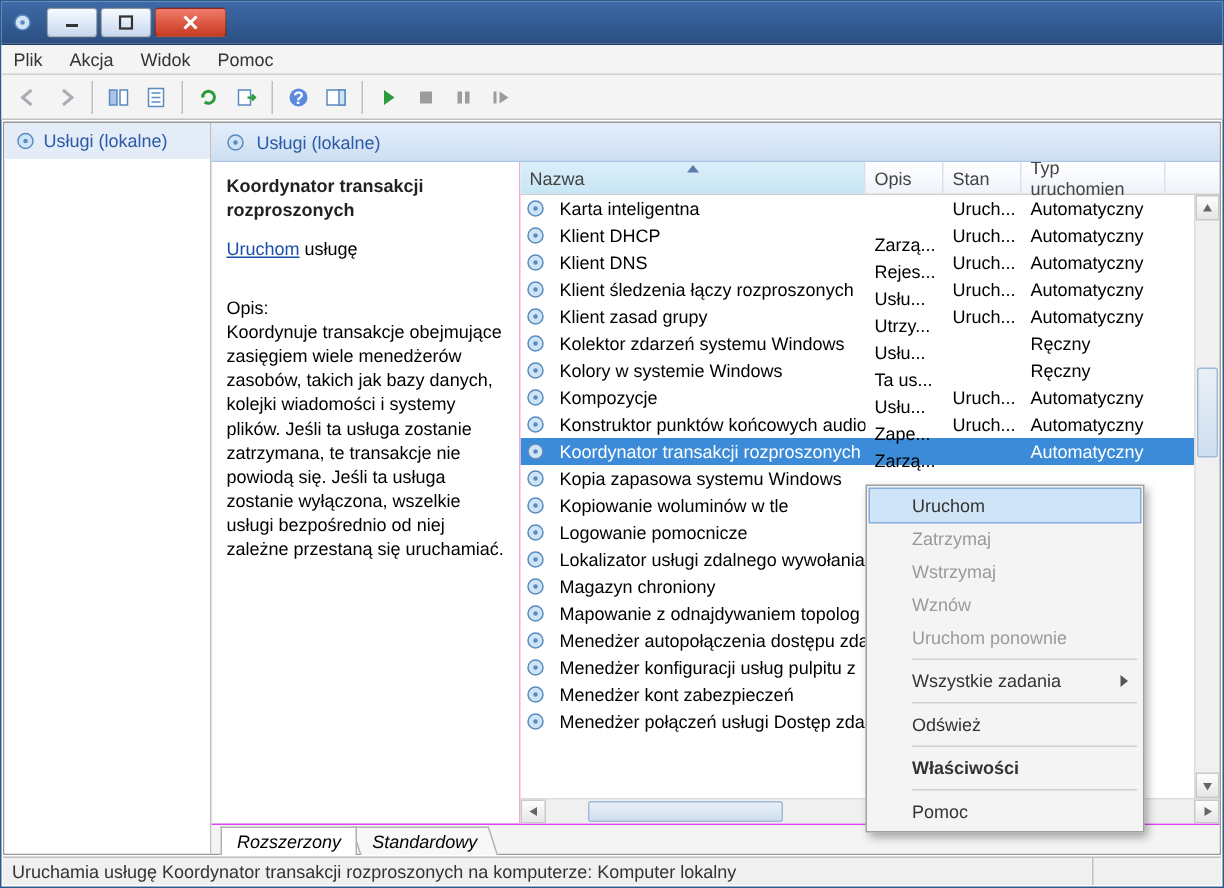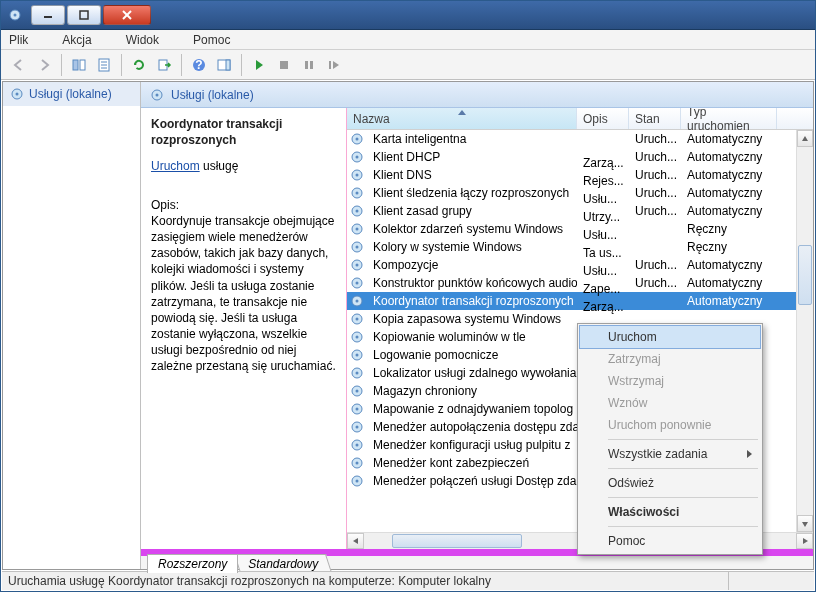--- a/index.html
+++ b/index.html
@@ -20,21 +20,21 @@
   .titlebar-title { flex: 1; font-size: 13px; }
   .winbtns { display:flex; gap:0; }
   .winbtn { width:34px; height:20px; margin-left:2px; border-radius:3px; display:flex; align-items:center; justify-content:center; border:1px solid rgba(0,0,0,0.3); }
   .winbtn.min { background: linear-gradient(#f8fbff,#c7d8ef); }
   .winbtn.max { background: linear-gradient(#f8fbff,#c7d8ef); }
   .winbtn.close { width:48px; background: linear-gradient(#f17a6a,#c83a22); }
   .winbtn svg { stroke:#333; }
   .winbtn.close svg { stroke:#fff; }
 
   
-  .menubar { height:20px; display:flex; align-items:center; padding:0 6px; gap:30px; border-bottom:1px solid #d0d0d0; background:#f4f4f4; }
+  .menubar { height:20px; display:flex; align-items:center; padding:0 6px; gap:14px; border-bottom:1px solid #d0d0d0; background:#f4f4f4; }
   .menuitem { color:#333; padding:1px 2px; }
 
   
   .toolbar { height:30px; display:flex; align-items:center; padding:2px 6px; gap:1px; border-bottom:1px solid #c0c0c0; background:#f4f4f4; }
   .tbtn { width:24px; height:24px; display:flex; align-items:center; justify-content:center; border:1px solid transparent; border-radius:2px; }
   .tbtn.disabled { opacity:0.45; }
   .tsep { width:1px; height:22px; background:#c0c0c0; margin:0 4px; }
 
   
   .body { position:absolute; top:80px; left:1px; right:1px; bottom:21px; display:flex; background:#fff; border:1px solid #999; }
@@ -78,21 +78,21 @@
   .vscroll { position:absolute; right:0; top:0; bottom:0; width:17px; background:#f0f0f0; border-left:1px solid #ddd; display:flex; flex-direction:column; }
   .vscroll .arrow { height:17px; background:linear-gradient(#fdfdfd,#e6e6e6); border:1px solid #c9c9c9; display:flex;align-items:center;justify-content:center; }
   .vscroll .track { flex:1; position:relative; }
   .vscroll .thumb { position:absolute; left:1px; right:1px; top:98px; height:60px; background:linear-gradient(#e9eff6,#cfdff0); border:1px solid #9fbad8; border-radius:2px; }
 
   .hscroll { height:17px; background:#f0f0f0; border-top:1px solid #ddd; display:flex; }
   .hscroll .arrow { width:17px; background:linear-gradient(#fdfdfd,#e6e6e6); border:1px solid #c9c9c9; display:flex;align-items:center;justify-content:center; }
   .hscroll .track { flex:1; position:relative; }
   .hscroll .thumb { position:absolute; top:1px; bottom:1px; left:28px; width:130px; background:linear-gradient(#e9eff6,#cfdff0); border:1px solid #9fbad8; border-radius:2px; }
 
-  .tabs { height:20px; display:flex; align-items:center; padding-left:6px; border-top:7px solid #d946ef; background:#f4f4f4; }
+  .tabs { height:20px; display:flex; align-items:flex-start; padding-left:6px; border-top:1px solid #d946ef; background:#f4f4f4; }
   .tab { padding:2px 10px; border:1px solid #b0b0b0; border-bottom:none; margin-right:-1px; background:#f8f8f8; font-style:italic; position:relative; top:1px; }
   .tab.active { background:#fff; z-index:2; }
   .tab:not(.active){ transform:skewX(18deg); }
   .tab:not(.active) > span{ display:inline-block; transform:skewX(-18deg); }
 
   .statusbar { position:absolute; left:1px; right:1px; bottom:1px; height:19px; background:#f0f0f0; border-top:1px solid #c0c0c0; display:flex; align-items:center; padding:0 6px; color:#333;justify-content:center; }
   .statusbar .seg { border-left:1px solid #c0c0c0; height:100%; margin-left:auto; width:80px; }
 
   
   .ctxmenu {

